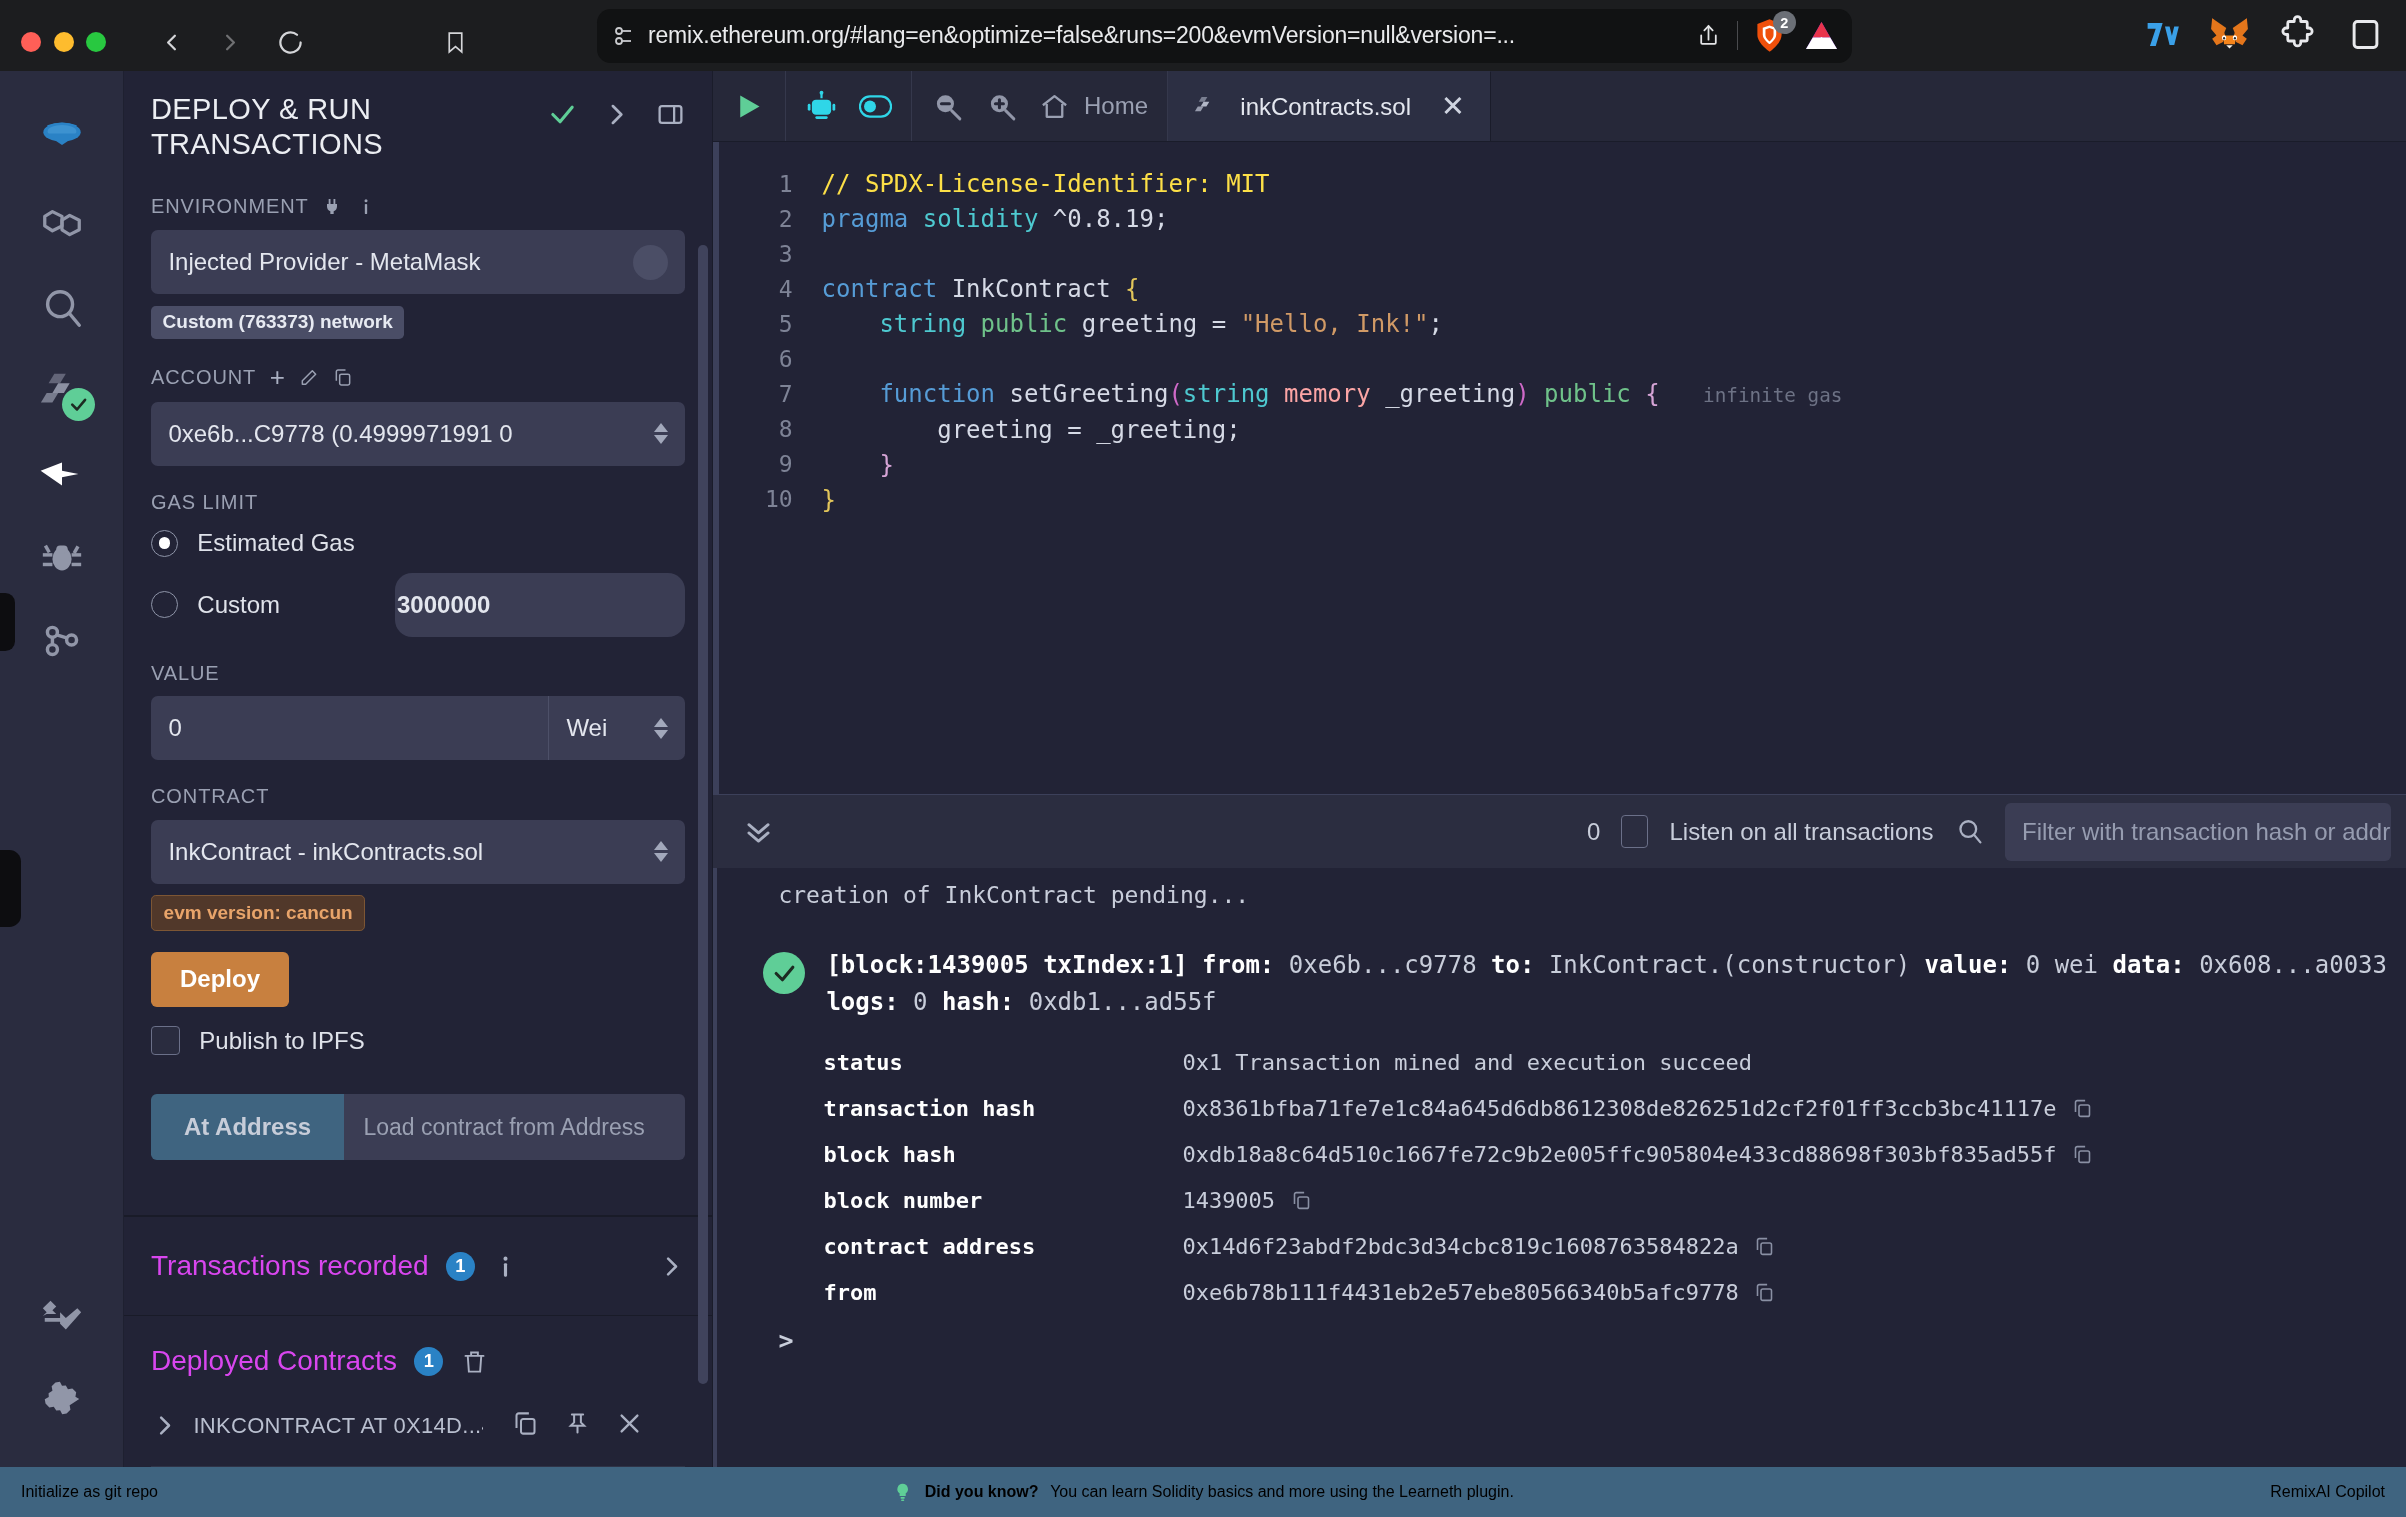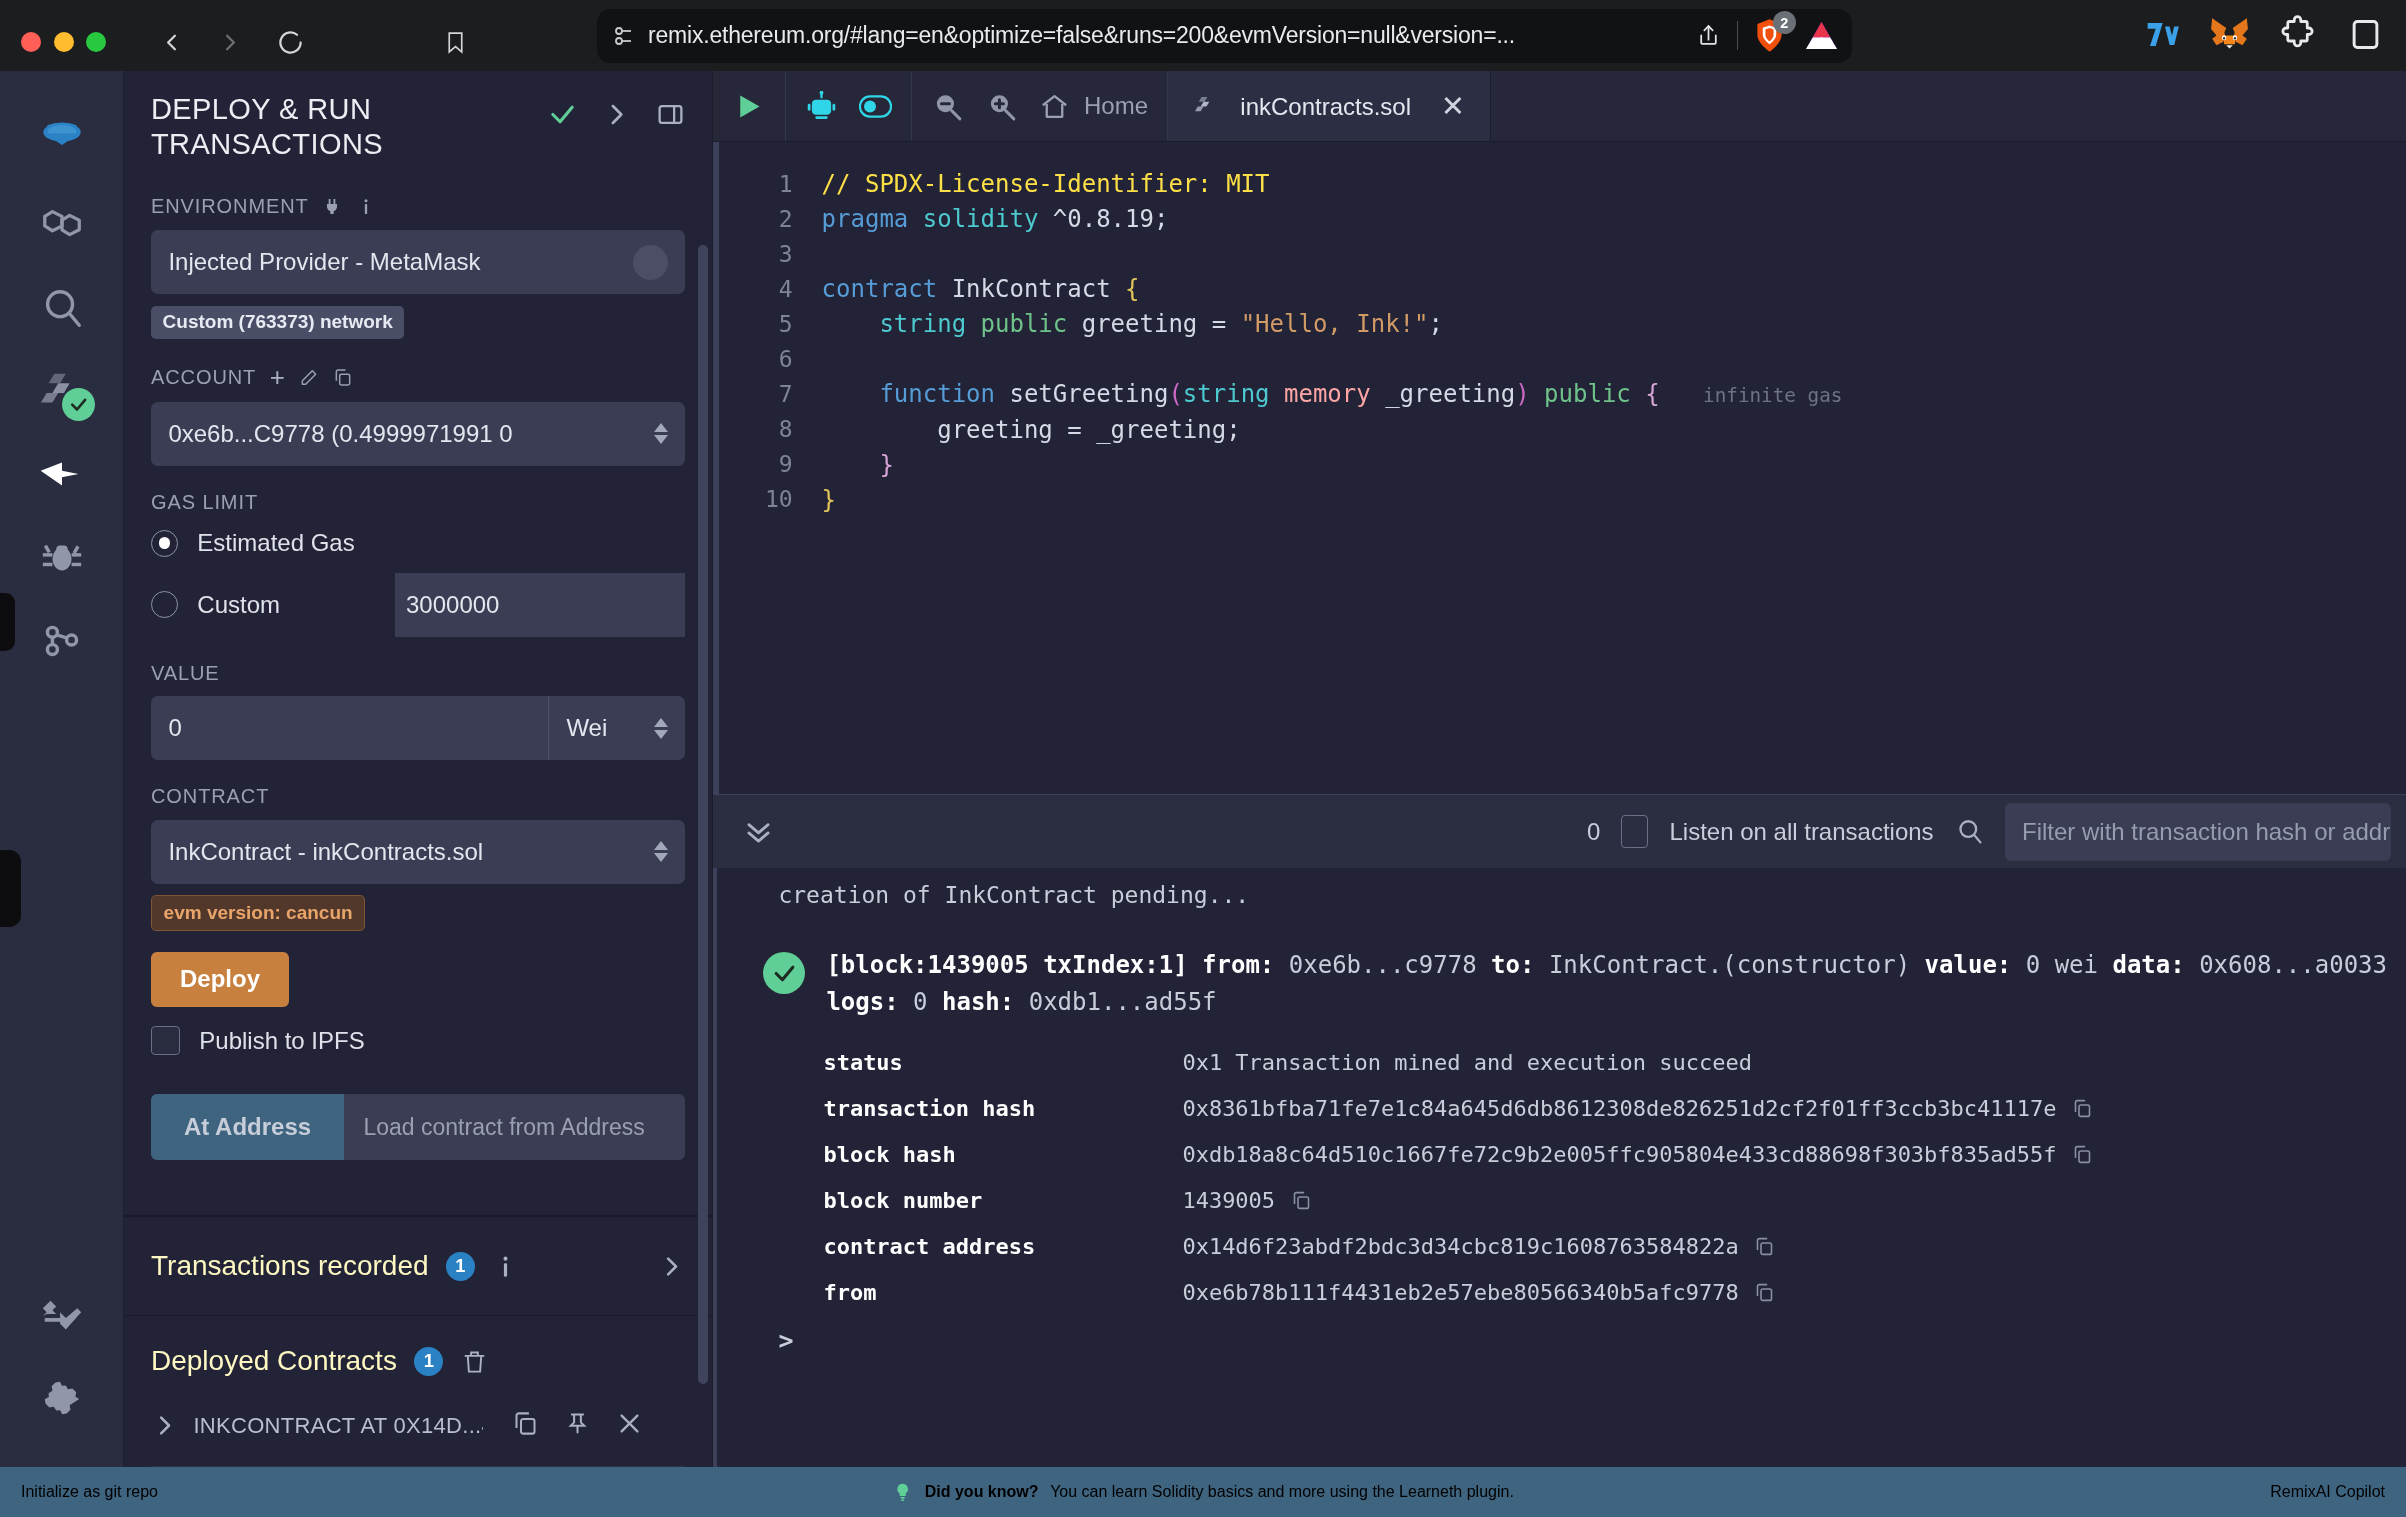--- a/index.html
+++ b/index.html
@@ -158,23 +158,23 @@
   .radio-row { display: flex; align-items: center; gap: 19.3px; margin-top: 15.4px; }
   .radio {
     width: 27px; height: 27px; border-radius: 50%;
     border: 1.9px solid #8e94a8; flex-shrink: 0;
     display: flex; align-items: center; justify-content: center;
   }
   .radio.on::after { content:''; width: 11.6px; height: 11.6px; border-radius: 50%; background: #fff; }
   .radio-row .rl { color: #dfe2ea; font-size: 24px; }
   .gas-input {
     margin-left: auto; width: 290px; height: 64px;
-    background: #3b3d54; border-radius: 0;
-    display: flex; align-items: center; padding: 0 11px;
-    color: #e3e6ee; font-size: 24px;
+    background: #3b3d54; border-radius: 17px;
+    display: flex; align-items: center; padding: 0 2px;
+    color: #e3e6ee; font-size: 24px; font-weight: bold;
   }
 
   .value-row { display: flex; }
   .value-input {
     flex: 1; height: 64px; background: #3b3d54;
     border-radius: 6.8px 0 0 6.8px; display: flex; align-items: center;
     padding: 0 17.4px; color: #e3e6ee; font-size: 24px;
   }
   .value-unit {
     width: 137px; height: 64px; background: #3b3d54;
@@ -201,21 +201,21 @@
   .ataddr-in {
     flex: 1; background: #3b3d54; border-radius: 0 5.8px 5.8px 0;
     height: 66px; display: flex; align-items: center; padding: 0 19.3px;
     color: #9aa0b2; font-size: 23px; overflow: hidden; white-space: nowrap;
   }
 
   .sect-row {
     display: flex; align-items: center; gap: 17.4px;
     padding: 33px 27px; border-top: 1px solid #191b28;
   }
-  .sect-title { color: #fef9c3; font-size: 28px; }
+  .sect-title { color: #d946ef; font-size: 28px; }
   .count-badge {
     background: #2a82c5; color: #fff; font-size: 18.3px; font-weight: bold;
     width: 29px; height: 29px; border-radius: 50%;
     display: flex; align-items: center; justify-content: center;
   }
   .sect-row .sp { margin-left: auto; }
   .sect-ic { color: #aab0c2; display: flex; }
   .sect-ic svg { width: 27px; height: 27px; }
 
   .dc-wrap { border-top: 1px solid #191b28; padding: 29px 27px 0 27px; }

